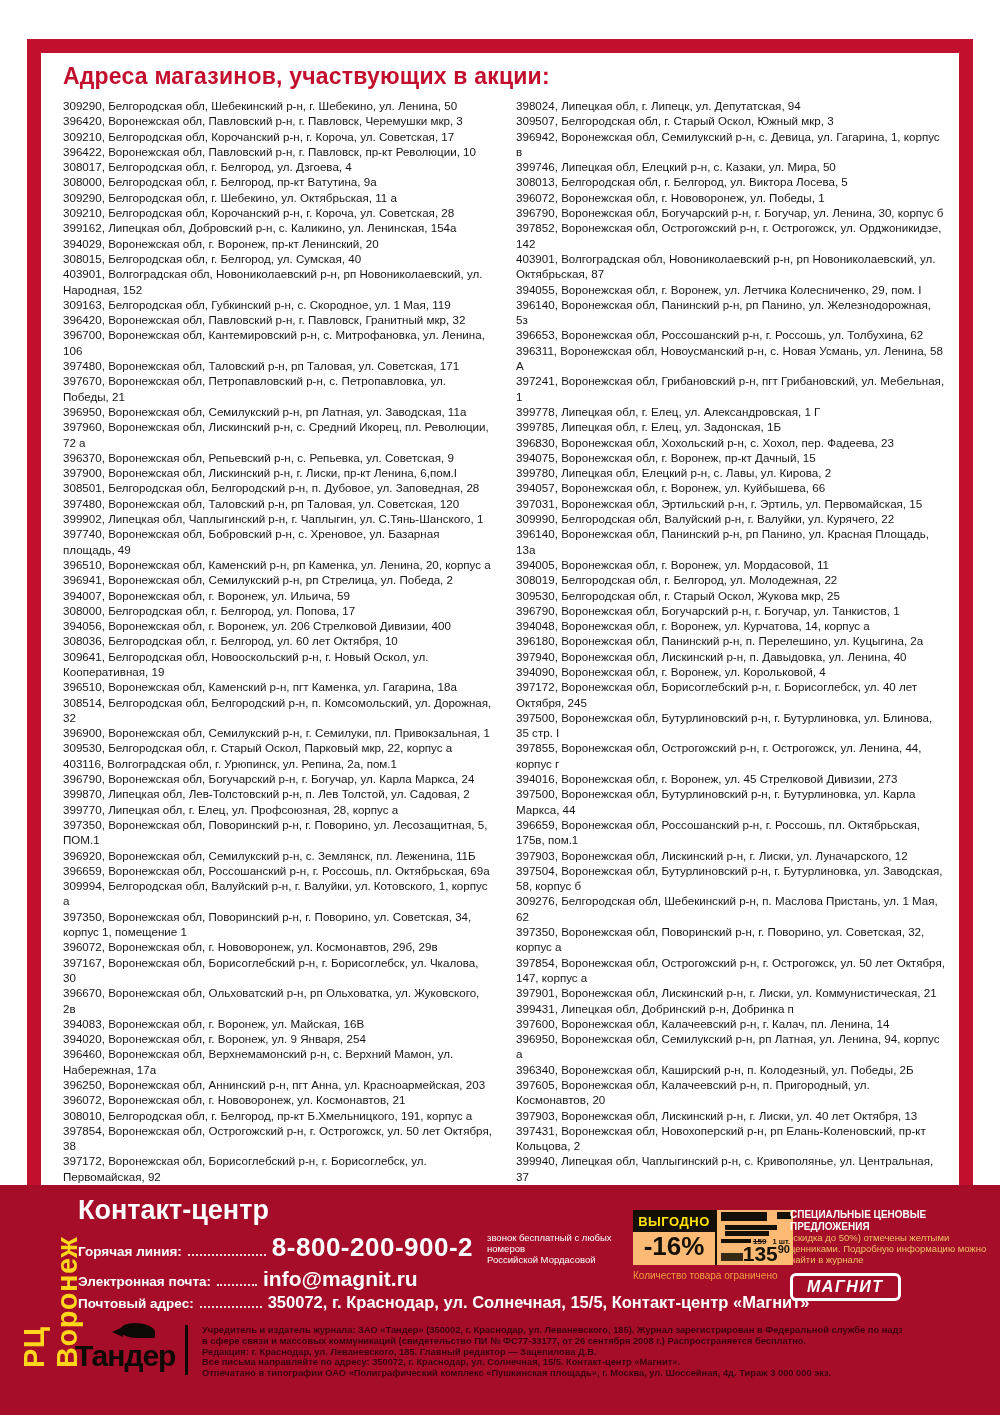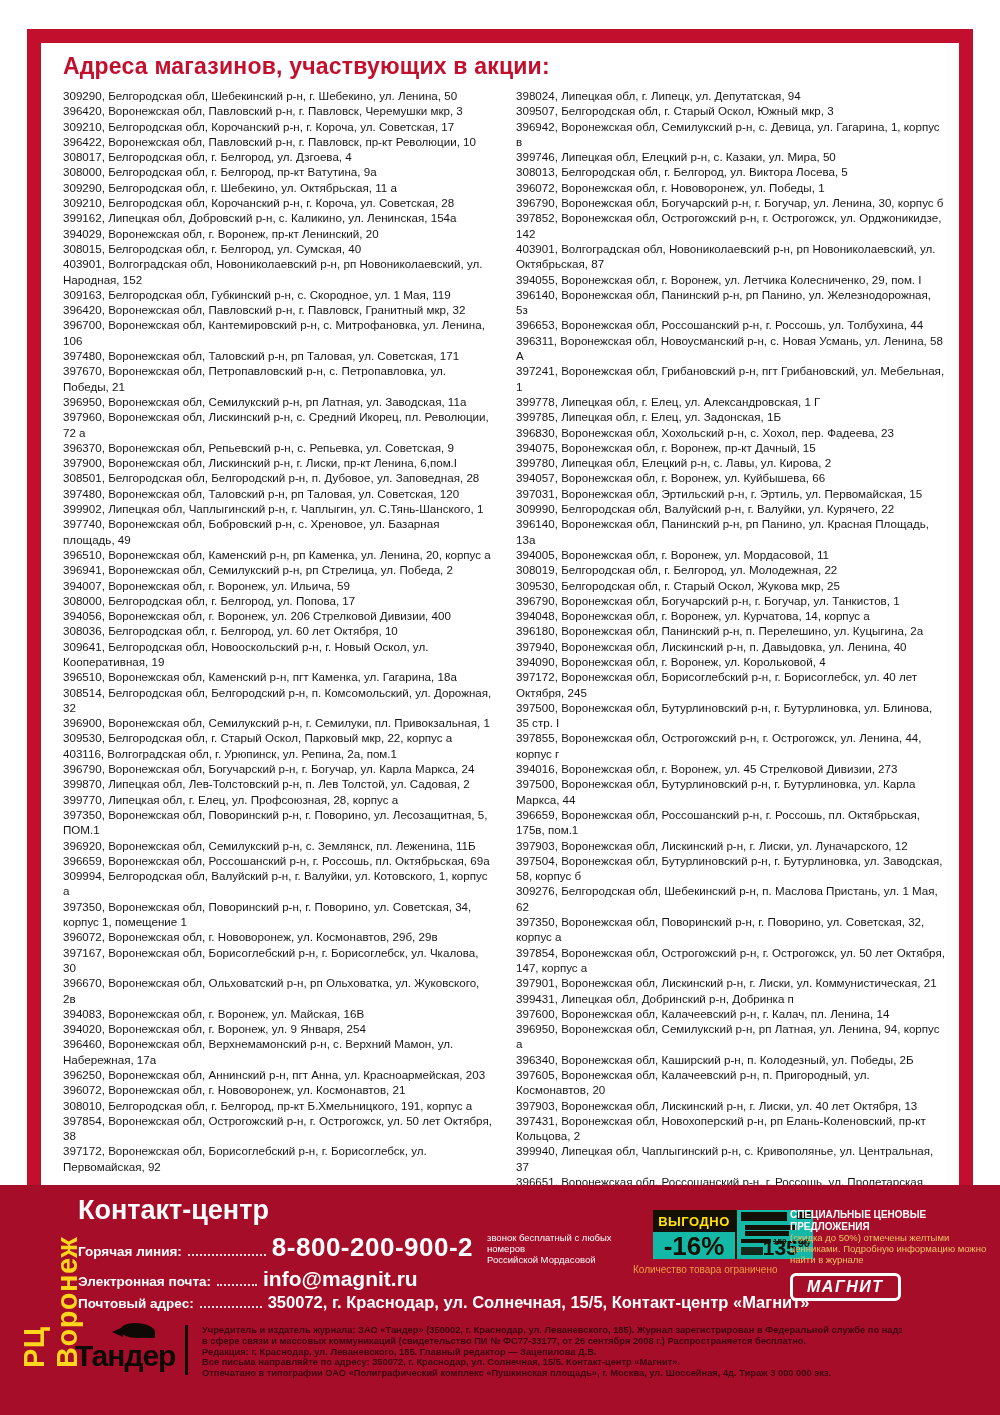--- a/index.html
+++ b/index.html
@@ -1,20 +1,20 @@
 <!DOCTYPE html>
 <html lang="ru"><head>
 <meta charset="utf-8">
 <style>
   html,body{margin:0;padding:0;}
   body{width:1000px;height:1415px;position:relative;background:#ffffff;
        font-family:"Liberation Sans",sans-serif;overflow:hidden;}
 
   
-  .panel{position:absolute;left:27px;top:29px;width:946px;height:1332px;
+  .panel{position:absolute;left:27px;top:39px;width:946px;height:1332px;
          box-sizing:border-box;border:14px solid #c30f2e;background:#fff;overflow:hidden;}
   .panel-title{color:#c30f2e;font-weight:bold;font-size:23px;margin:10px 0 8px 22px;letter-spacing:.2px;}
   .columns{display:flex;gap:24px;padding:0 14px 0 22px;}
   .col{width:437px;}
   .addr-line{font-size:11.6px;line-height:15.3px;color:#161616;}
 
   
   .footer{position:absolute;left:0;top:1185px;width:1000px;height:230px;background:#a50d29;color:#fff;}
   .region-vert{position:absolute;left:18px;top:18px;height:165px;
                writing-mode:vertical-rl;transform:rotate(180deg);
@@ -26,21 +26,21 @@
   .c-leader{flex:0 0 auto;border-bottom:2px dotted rgba(255,255,255,.85);margin:0 6px 3px 6px;}
   .c-value{font-weight:bold;white-space:nowrap;}
   .v-phone{font-size:26px;letter-spacing:.5px;}
   .v-mail{font-size:21px;}
   .v-post{font-size:16.5px;}
   .hot-note{font-size:9.5px;line-height:11px;margin-left:14px;max-width:160px;
             align-self:center;font-weight:normal;}
 
   
   .badge-wrap{position:absolute;left:633px;top:25px;width:166px;}
-  .badge{display:flex;width:160px;height:49px;background:#14b8a6;margin-left:20px;}
+  .badge{display:flex;width:160px;height:55px;background:#fdba74;}
   .badge-left{width:82px;display:flex;flex-direction:column;}
   .badge-word{background:#141104;color:#ffe207;font-weight:bold;font-size:13px;
               text-align:center;padding:4px 0 3px;letter-spacing:.5px;}
   .badge-discount{color:#141104;font-weight:bold;font-size:26px;text-align:center;line-height:28px;}
   .badge-right{flex:1;position:relative;border-left:2px solid #141104;overflow:hidden;}
   .tag-topbar{position:absolute;left:4px;top:2px;width:46px;height:9px;background:#141104;}
   .tag-corner{position:absolute;right:2px;top:2px;width:14px;height:7px;background:#141104;}
   .tag-line{position:absolute;background:#141104;height:5px;}
   .t1{left:8px;top:15px;width:52px;}
   .t2{left:8px;top:21px;width:44px;}
@@ -144,21 +144,21 @@
         <div class="addr-line">309507, Белгородская обл, г. Старый Оскол, Южный мкр, 3</div>
         <div class="addr-line">396942, Воронежская обл, Семилукский р-н, с. Девица, ул. Гагарина, 1, корпус в</div>
         <div class="addr-line">399746, Липецкая обл, Елецкий р-н, с. Казаки, ул. Мира, 50</div>
         <div class="addr-line">308013, Белгородская обл, г. Белгород, ул. Виктора Лосева, 5</div>
         <div class="addr-line">396072, Воронежская обл, г. Нововоронеж, ул. Победы, 1</div>
         <div class="addr-line">396790, Воронежская обл, Богучарский р-н, г. Богучар, ул. Ленина, 30, корпус б</div>
         <div class="addr-line">397852, Воронежская обл, Острогожский р-н, г. Острогожск, ул. Орджоникидзе, 142</div>
         <div class="addr-line">403901, Волгоградская обл, Новониколаевский р-н, рп Новониколаевский, ул. Октябрьская, 87</div>
         <div class="addr-line">394055, Воронежская обл, г. Воронеж, ул. Летчика Колесниченко, 29, пом. I</div>
         <div class="addr-line">396140, Воронежская обл, Панинский р-н, рп Панино, ул. Железнодорожная, 5з</div>
-        <div class="addr-line">396653, Воронежская обл, Россошанский р-н, г. Россошь, ул. Толбухина, 44</div>
+        <div class="addr-line">396653, Воронежская обл, Россошанский р-н, г. Россошь, ул. Толбухина, 62</div>
         <div class="addr-line">396311, Воронежская обл, Новоусманский р-н, с. Новая Усмань, ул. Ленина, 58 А</div>
         <div class="addr-line">397241, Воронежская обл, Грибановский р-н, пгт Грибановский, ул. Мебельная, 1</div>
         <div class="addr-line">399778, Липецкая обл, г. Елец, ул. Александровская, 1 Г</div>
         <div class="addr-line">399785, Липецкая обл, г. Елец, ул. Задонская, 1Б</div>
         <div class="addr-line">396830, Воронежская обл, Хохольский р-н, с. Хохол, пер. Фадеева, 23</div>
         <div class="addr-line">394075, Воронежская обл, г. Воронеж, пр-кт Дачный, 15</div>
         <div class="addr-line">399780, Липецкая обл, Елецкий р-н, с. Лавы, ул. Кирова, 2</div>
         <div class="addr-line">394057, Воронежская обл, г. Воронеж, ул. Куйбышева, 66</div>
         <div class="addr-line">397031, Воронежская обл, Эртильский р-н, г. Эртиль, ул. Первомайская, 15</div>
         <div class="addr-line">309990, Белгородская обл, Валуйский р-н, г. Валуйки, ул. Курячего, 22</div>

